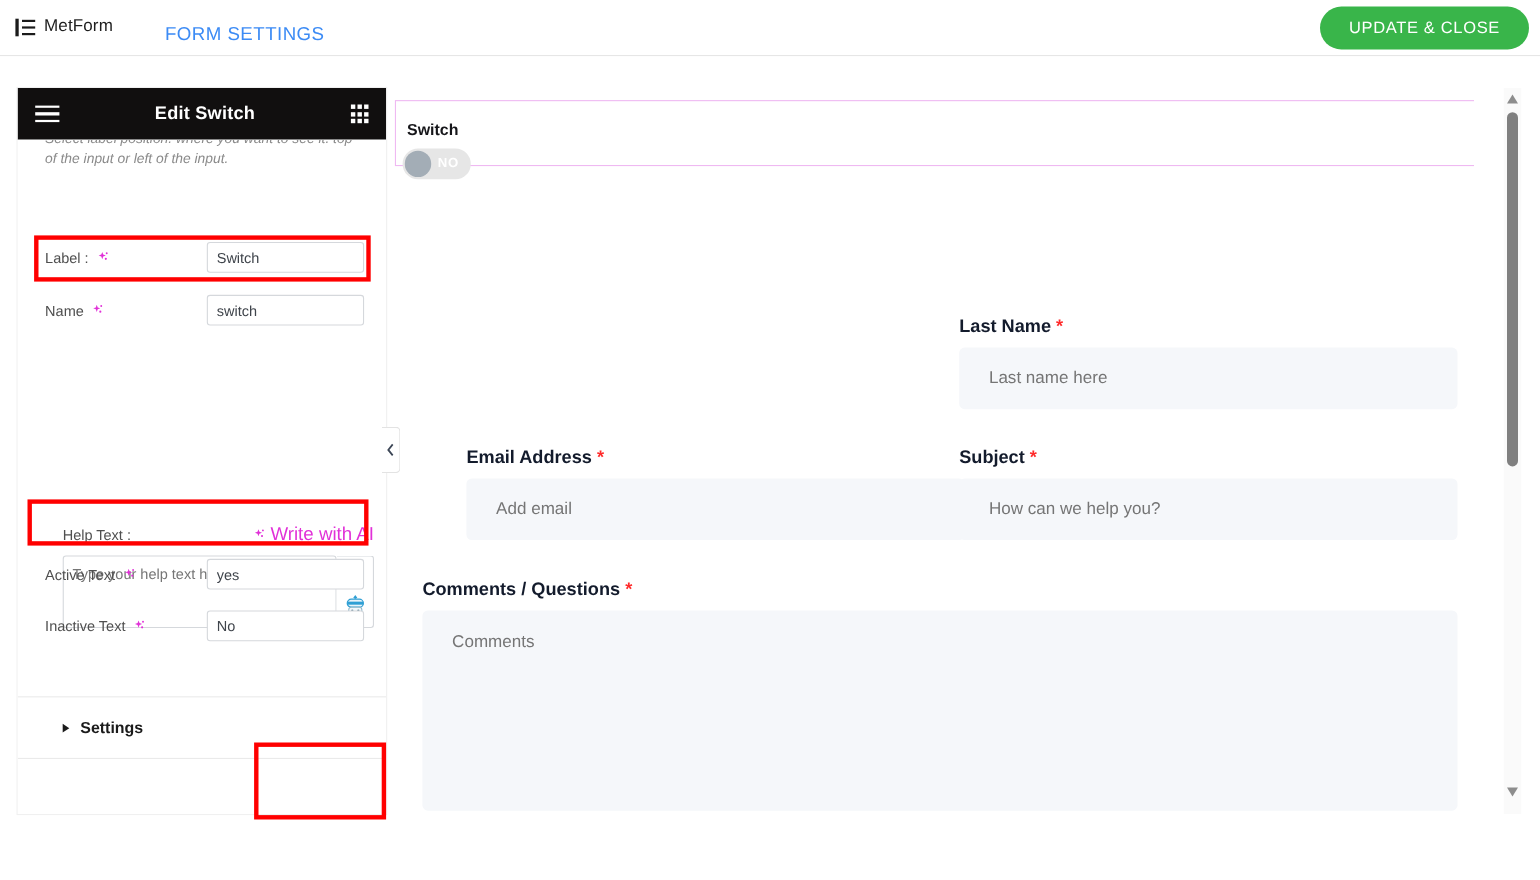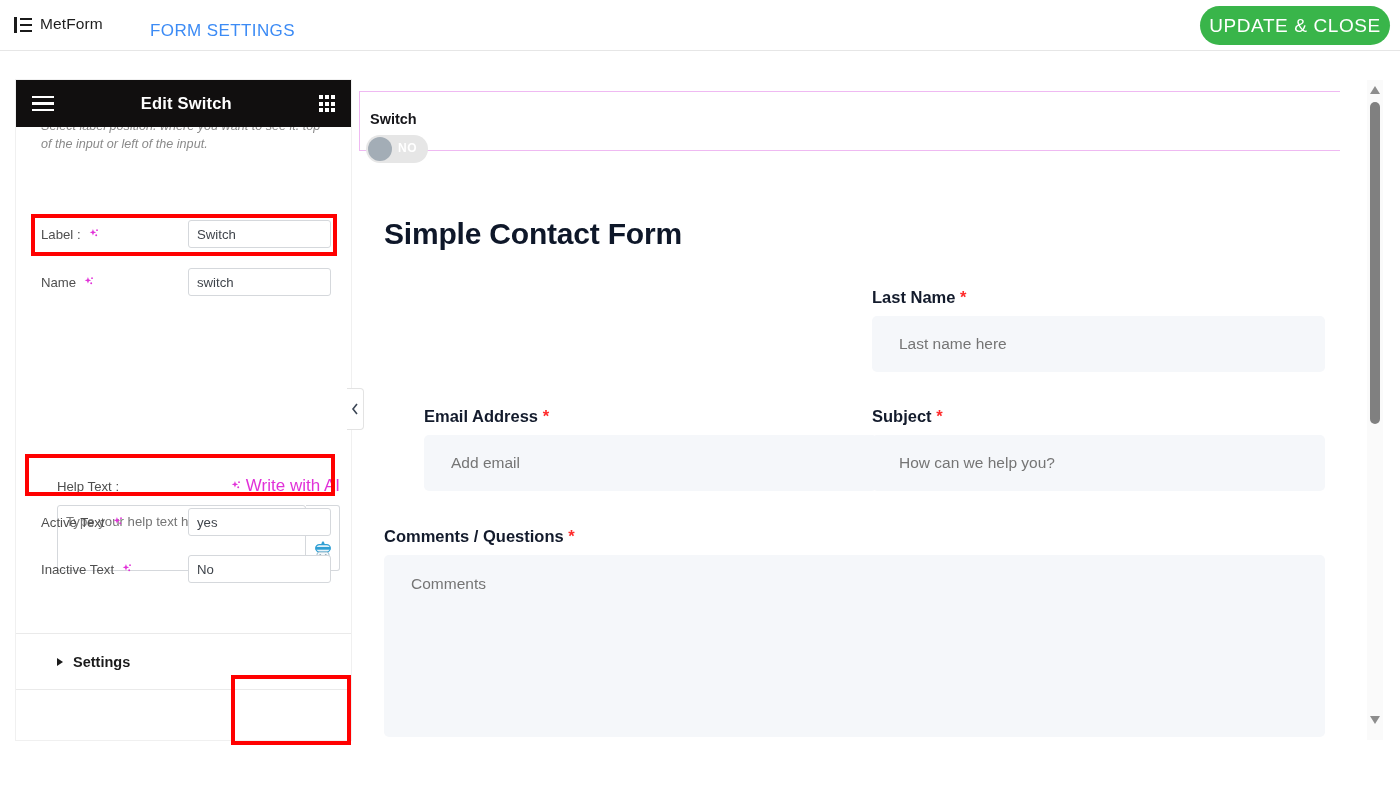--- a/index.html
+++ b/index.html
@@ -35,21 +35,21 @@
     display: flex; align-items: center; gap: 9px; cursor: pointer; flex-direction: column;
   }
   #form-settings-btn .gear { width: 19px; height: 19px; display:block; }
   #form-settings-btn .fs-label {
     font-size: 17px; color: #3c8bf5; letter-spacing: .4px;
   }
   #update-close-btn {
     position: absolute; right: 10px; top: 6px;
     width: 190px; height: 39px; border-radius: 20px;
     background: #39b54a; color: #ffffff;
-    font-size: 19px; letter-spacing: .6px;
+    font-size: 15px; letter-spacing: .6px;
     display: flex; align-items: center; justify-content: center;
     border: none; cursor: pointer;
     font-family: "Liberation Sans", sans-serif;
   }
 
   
   #panel {
     position: absolute; left: 16px; top: 80px;
     width: 335px; height: 660px;
     background: #ffffff;
@@ -383,21 +383,20 @@
 <div id="canvas">
 
   <div id="switch-widget">
     <div id="switch-widget-label">Switch</div>
     <div id="toggle-pill">
       <div id="toggle-knob"></div>
       <div id="toggle-text">NO</div>
     </div>
   </div>
 
-  <div id="form-title">Simple Contact Form</div>
 
 
   <div class="form-field" style="left:515px; top:216px; width:453px;">
     <label class="form-label">
       <span>Last Name</span>
       <span class="req">*</span>
     </label>
     <input class="form-input" placeholder="Last name here" style="">
   </div>
 

